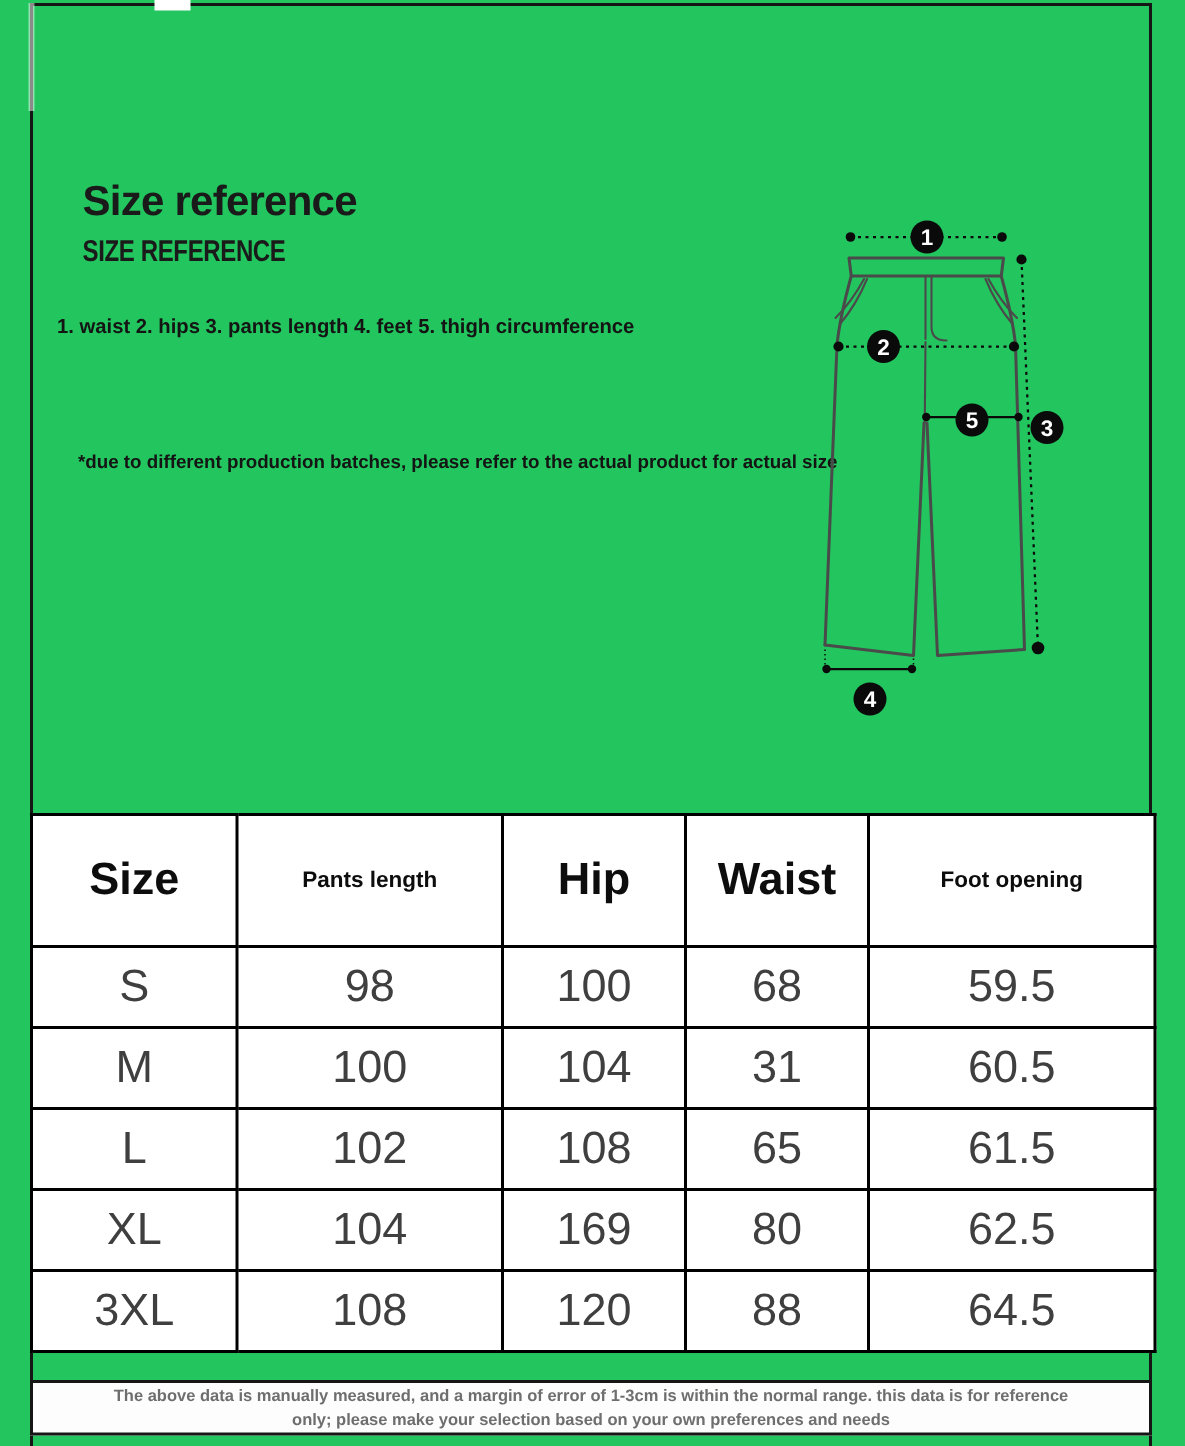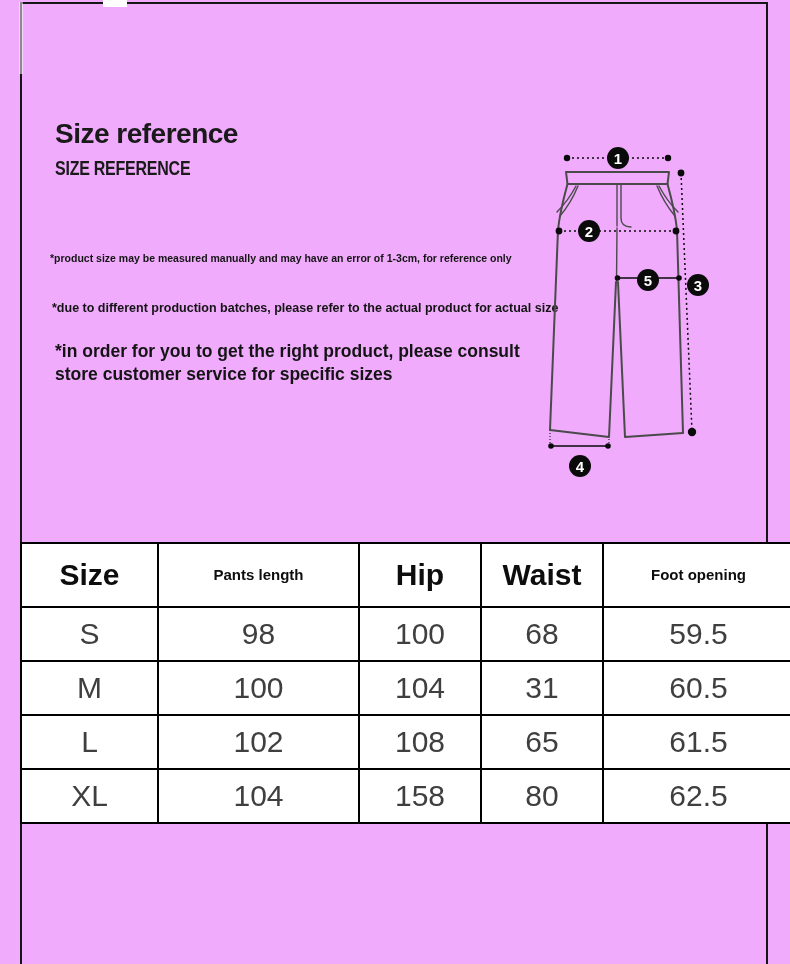--- a/index.html
+++ b/index.html
@@ -1,17 +1,17 @@
 <!DOCTYPE html>
 <html><head>
 <meta charset="utf-8">
 <style>
   html,body{margin:0;padding:0;background:#fff;}
   #root{
-    position:relative;width:790px;height:964px;background:#f0abfc;overflow:hidden;
+    position:relative;width:790px;height:964px;background:#22c55e;overflow:hidden;
     font-family:"Liberation Sans","DejaVu Sans",sans-serif;color:#141414;
   }
   .frame{
     position:absolute;left:20px;top:2px;width:748px;height:962px;
     border:2px solid #161616;border-bottom:none;box-sizing:border-box;
   }
   .frame-notch{position:absolute;left:103px;top:0;width:24px;height:7px;background:#fff;}
   .frame-fade{position:absolute;left:19px;top:2px;width:4px;height:72px;background:rgba(255,255,255,.5);}
   .page-title{
     position:absolute;left:55px;top:118px;font-size:28px;font-weight:bold;
@@ -48,47 +48,46 @@
   table.size-table{
     position:absolute;left:20px;top:542px;width:748px;border-collapse:collapse;
     table-layout:fixed;background:#fff;
   }
   table.size-table,
   table.size-table th,
   table.size-table td{border:2px solid #000;}
   table.size-table th{font-weight:bold;color:#0d0d0d;text-align:center;vertical-align:middle;height:54px;padding:0;line-height:1.12;}
   table.size-table td{color:#3f3f3f;font-size:30px;font-weight:normal;text-align:center;vertical-align:middle;height:52px;padding:0;}
   table.size-table th:nth-child(1){width:135px;font-size:30px;}
-  table.size-table th:nth-child(2){width:127px;font-size:15px;padding:0 36px;}
+  table.size-table th:nth-child(2){width:127px;font-size:15px;padding:0 24px;}
   table.size-table th:nth-child(3){width:120px;font-size:30px;}
   table.size-table th:nth-child(4){width:120px;font-size:30px;}
-  table.size-table th:nth-child(5){width:125px;font-size:15px;padding:4px 32px;}
+  table.size-table th:nth-child(5){width:125px;font-size:15px;padding:16px 32px;}
   table.size-table th:nth-child(6){width:121px;font-size:13px;padding:0 14px;}
   .footer-box{
     position:absolute;left:20px;top:920px;width:748px;height:37px;box-sizing:border-box;
     border:2px solid #161616;background:#fdfdfd;
     font-size:11px;font-weight:bold;color:#6e6e6e;text-align:center;line-height:1.45;
     padding:2px 52px 0;
   }
 </style>
 </head>
 <body>
 
 <div id="root">
 
   <div class="frame"></div>
   <div class="frame-fade"></div>
   <div class="frame-notch"></div>
 
   <div class="page-title">Size reference</div>
   <div class="page-subtitle">SIZE REFERENCE</div>
 
-  <div class="note-small">*product size may be measured manually and may have an error of 1-3cm, for reference only</div>
+  <div class="legend">1. waist 2. hips 3. pants length 4. feet 5. thigh circumference</div>
   <div class="note-mid">*due to different production batches, please refer to the actual product for actual size</div>
-  <div class="note-big">*in order for you to get the right product, please consult store customer service for specific sizes</div>
 
   <svg class="pants" viewBox="0 0 200 340" xmlns="http://www.w3.org/2000/svg">
 
     <g>
       <path class="garment" d="M46,32 L149,32 L147.5,44 L47.5,44 Z"></path>
       <path class="garment" d="M47.5,44 C42,64 39,80 38,90 L30,290"></path>
       <path class="garment" d="M147.5,44 C153,64 156,80 157,90 L163,293"></path>
       <path class="garment" d="M30,290 L89,297 L96,142"></path>
       <path class="garment" d="M163,293 L105,297 L98,142"></path>
       <path class="garment thin" d="M96.5,142 L97,88"></path>
@@ -170,21 +169,29 @@
         <tr>
           <td>L</td>
           <td>102</td>
           <td>108</td>
           <td>65</td>
           <td>61.5</td>
         </tr>
         <tr>
           <td>XL</td>
           <td>104</td>
-          <td>158</td>
+          <td>169</td>
           <td>80</td>
           <td>62.5</td>
+        </tr>
+        <tr>
+          <td>3XL</td>
+          <td>108</td>
+          <td>120</td>
+          <td>88</td>
+          <td>64.5</td>
         </tr>
       </tbody>
   </table>
 
+  <div class="footer-box">The above data is manually measured, and a margin of error of 1-3cm is within the normal range. this data is for reference only; please make your selection based on your own preferences and needs</div>
 
 </div>
 
 </body></html>

